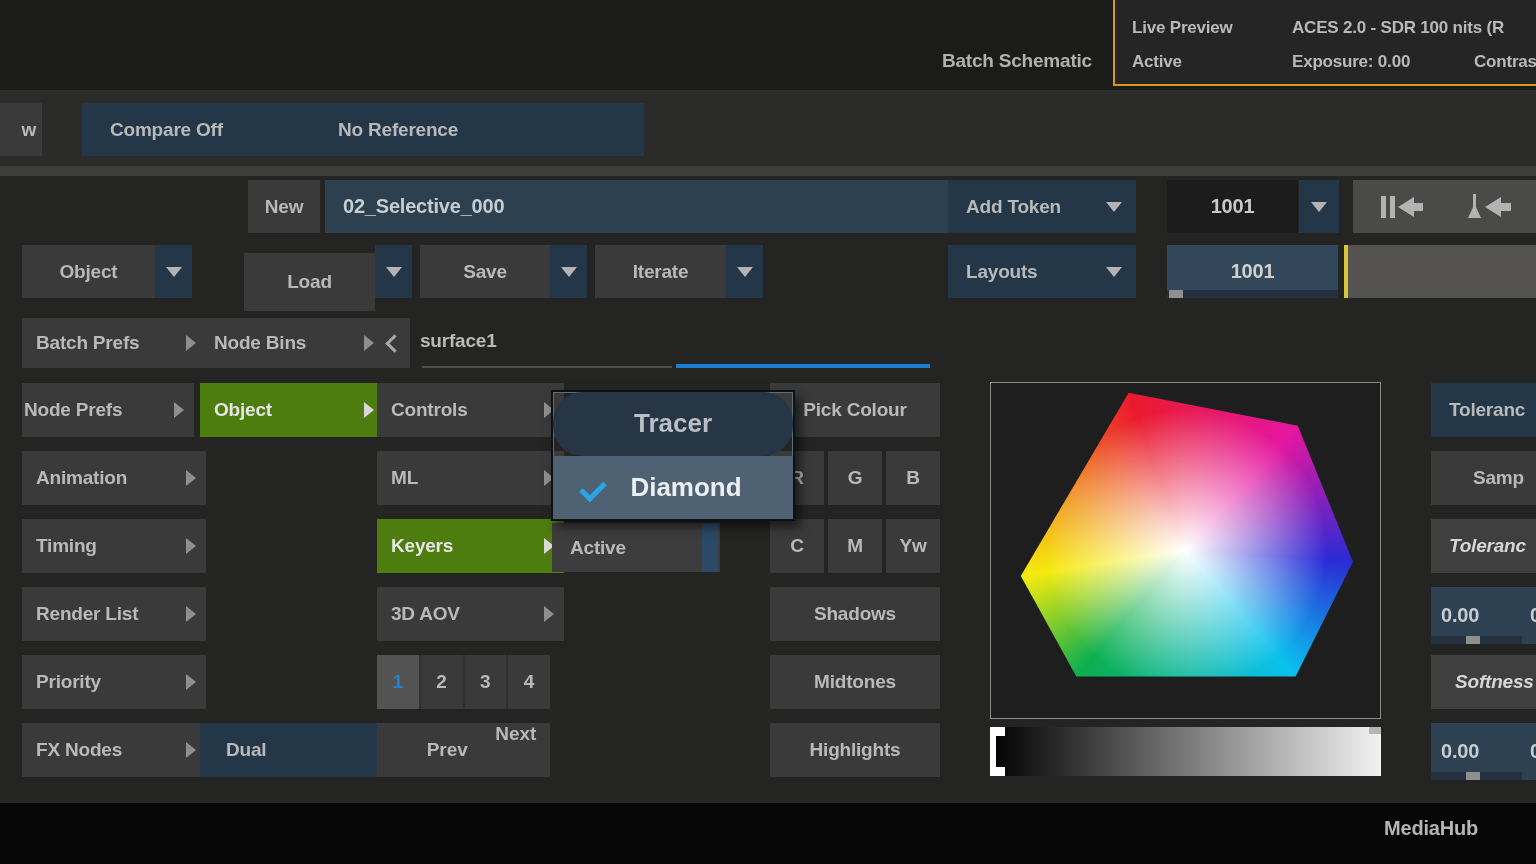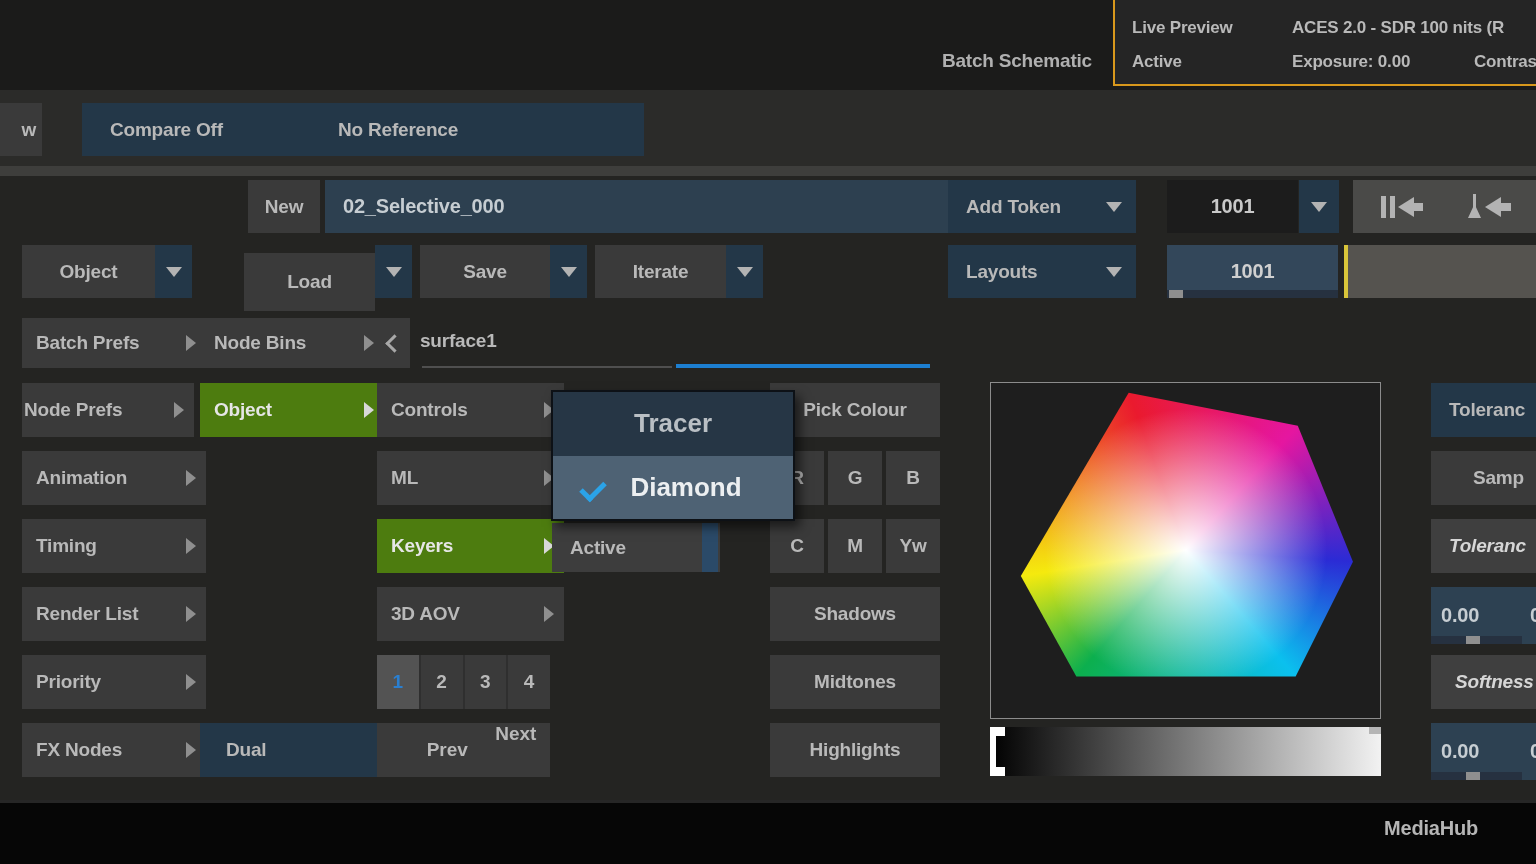--- a/index.html
+++ b/index.html
@@ -256,21 +256,21 @@
     <span class="lbl">Shadows</span>
     </div>
   <div class="btn center" style="left:770px;top:655px;width:170px;height:54px;">
     <span class="lbl">Midtones</span>
     </div>
   <div class="btn center" style="left:770px;top:723px;width:170px;height:54px;">
     <span class="lbl">Highlights</span>
     </div>
 
   <div class="popup">
-    <div class="popup-row" style="background:#263645;color:#b9bfc4;">
+    <div class="popup-row" style="background:#263645;color:#b9bfc4;border-radius:30px;">
       <span>Tracer</span>
       </div>
     <div class="popup-row" style="background:#4e6274;color:#eceff1;">
       <span class="check abs" style="left:28px;top:50%;"></span>
       <span style="padding-left:26px;">Diamond</span>
       </div>
   </div>
 
   <div class="abs" style="left:990px;top:382px;width:391px;height:337px;background:#1e1e1e;
        border:1px solid #8c8c8c;box-sizing:border-box;overflow:hidden;">

